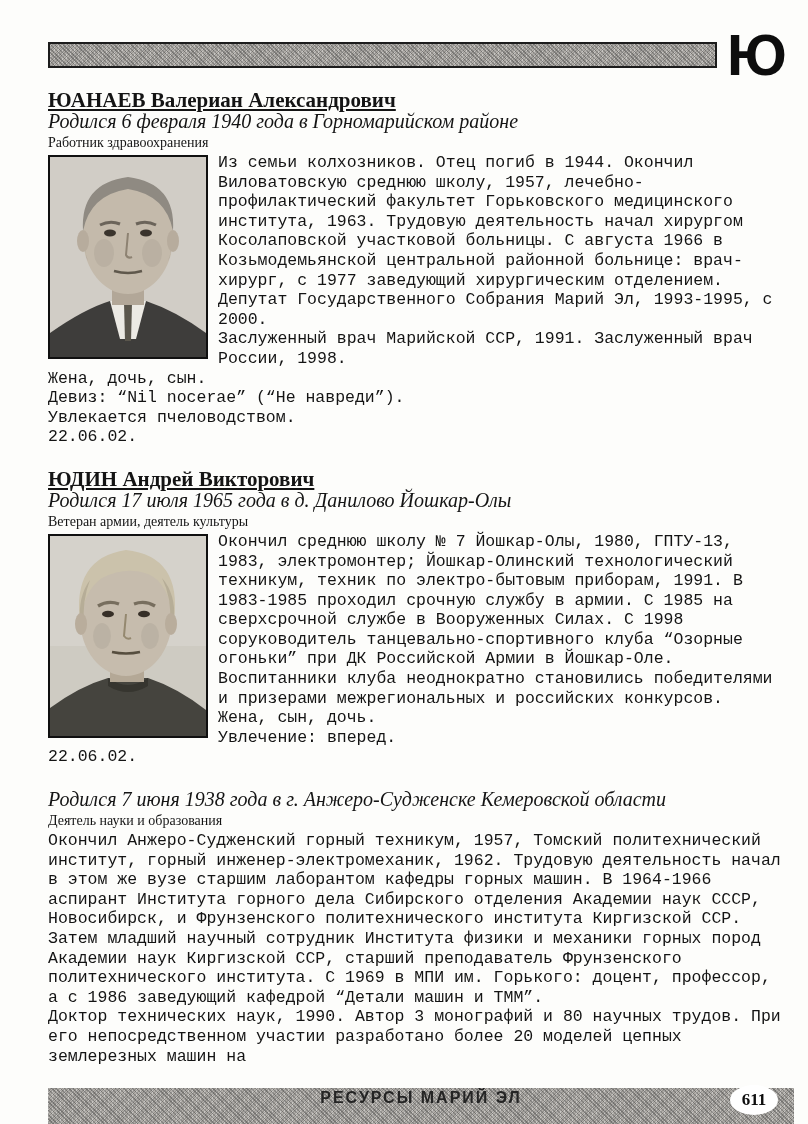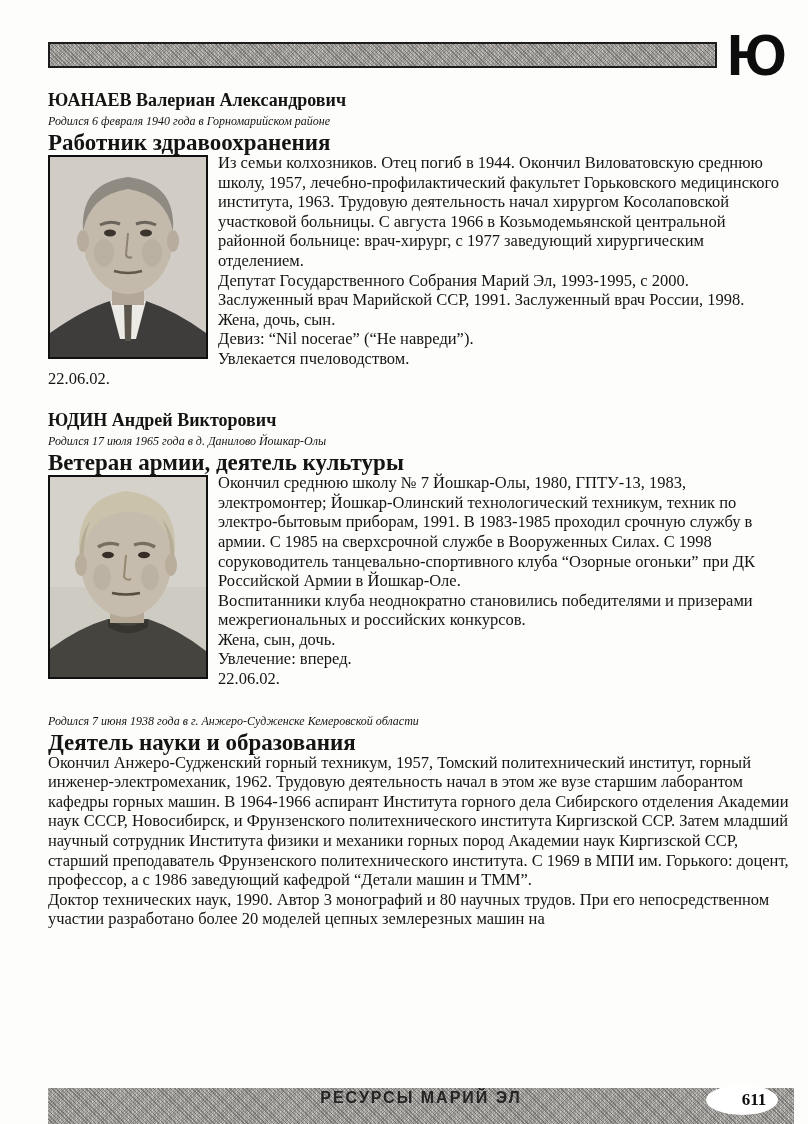--- a/index.html
+++ b/index.html
@@ -25,25 +25,25 @@
   .header-bar{flex:1;height:22px;border:2px solid #1c1c1c;}
   .section-letter{
     font-family:"Liberation Sans","DejaVu Sans",sans-serif;
     font-weight:800;font-size:58px;line-height:50px;
     margin-left:5px;letter-spacing:-2px;color:#0d0d0d;
     width:68px;text-align:center;
   }
   
   .entry{margin-bottom:22px;}
   .entry-heading p{margin:0;line-height:21px;}
-  .entry-name{font-weight:bold;font-size:18px;}
-  .entry-born{font-style:italic;font-size:12px;}
-  .entry-role{font-weight:bold;font-size:23px;}
+  .entry-name{font-weight:bold;font-size:21px;text-decoration:underline;}
+  .entry-born{font-style:italic;font-size:20px;}
+  .entry-role{font-weight:normal;font-size:14px;}
   .entry-body{font-size:16.5px;line-height:19.6px;}
-  .entry-body p{margin:0;}
+  .entry-body p{margin:0;font-family:Liberation Mono, monospace;}
   .photo-frame{
     float:left;border:2px solid #101010;background:#d7d4cd;
     margin:2px 10px 2px 0;
   }
   .photo-frame svg{display:block;}
   .clear{clear:both;}
   
   .footer{
     position:absolute;left:48px;right:14px;bottom:10px;height:26px;
   }
@@ -53,21 +53,21 @@
     position:absolute;left:0;right:0;top:1px;
     text-align:center;
     font-family:"Liberation Sans","DejaVu Sans",sans-serif;
     font-weight:bold;font-size:16px;letter-spacing:2px;color:#242424;
   }
   .page-badge{
     position:absolute;right:16px;top:-3px;width:48px;height:30px;
     background:#ffffff;border-radius:50%;
     display:flex;align-items:center;justify-content:center;
     font-family:"Liberation Serif","DejaVu Serif",serif;
-    font-weight:bold;font-size:17px;color:#0e0e0e;padding-left:24px;
+    font-weight:bold;font-size:17px;color:#0e0e0e;
   }
 </style>
 </head>
 <body>
 
 <div class="page">
   <div class="content">
 
     <div class="header-row">
       <div class="header-bar texture"></div>

